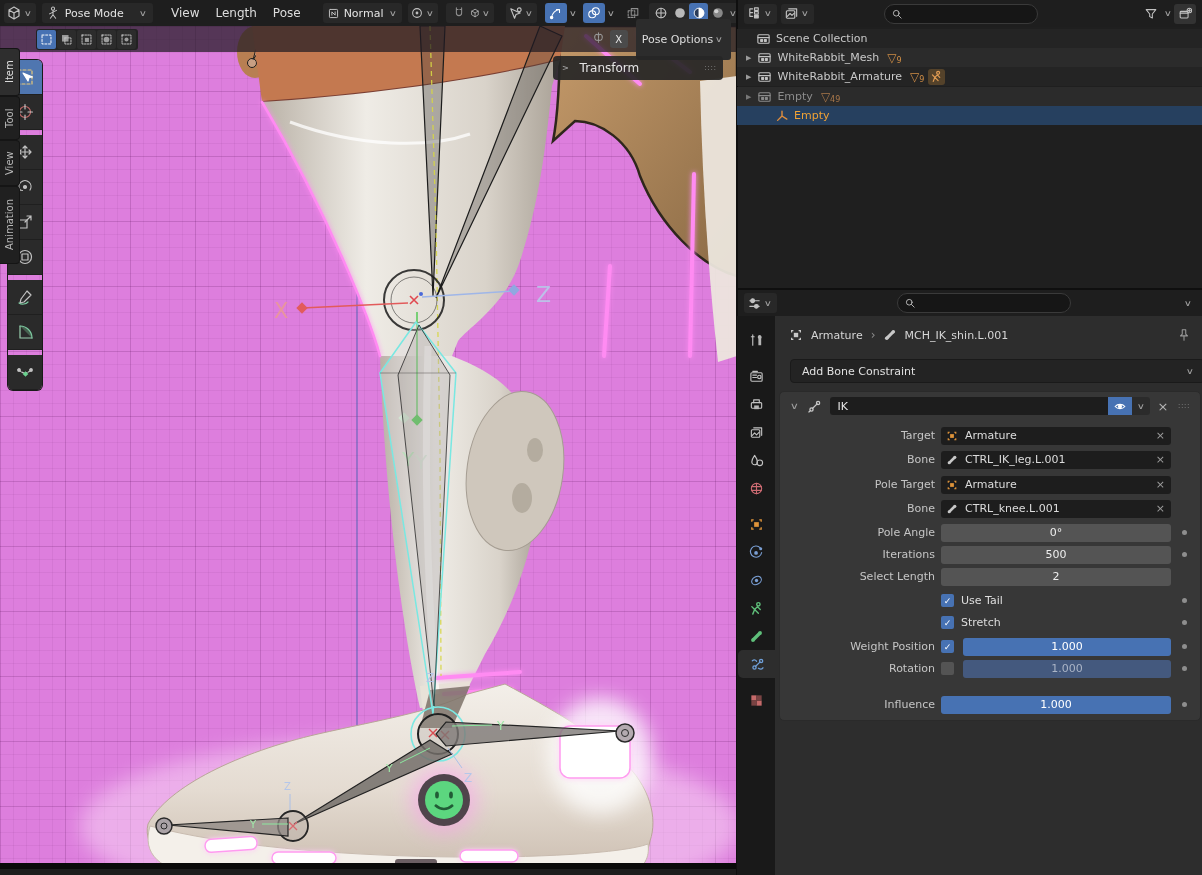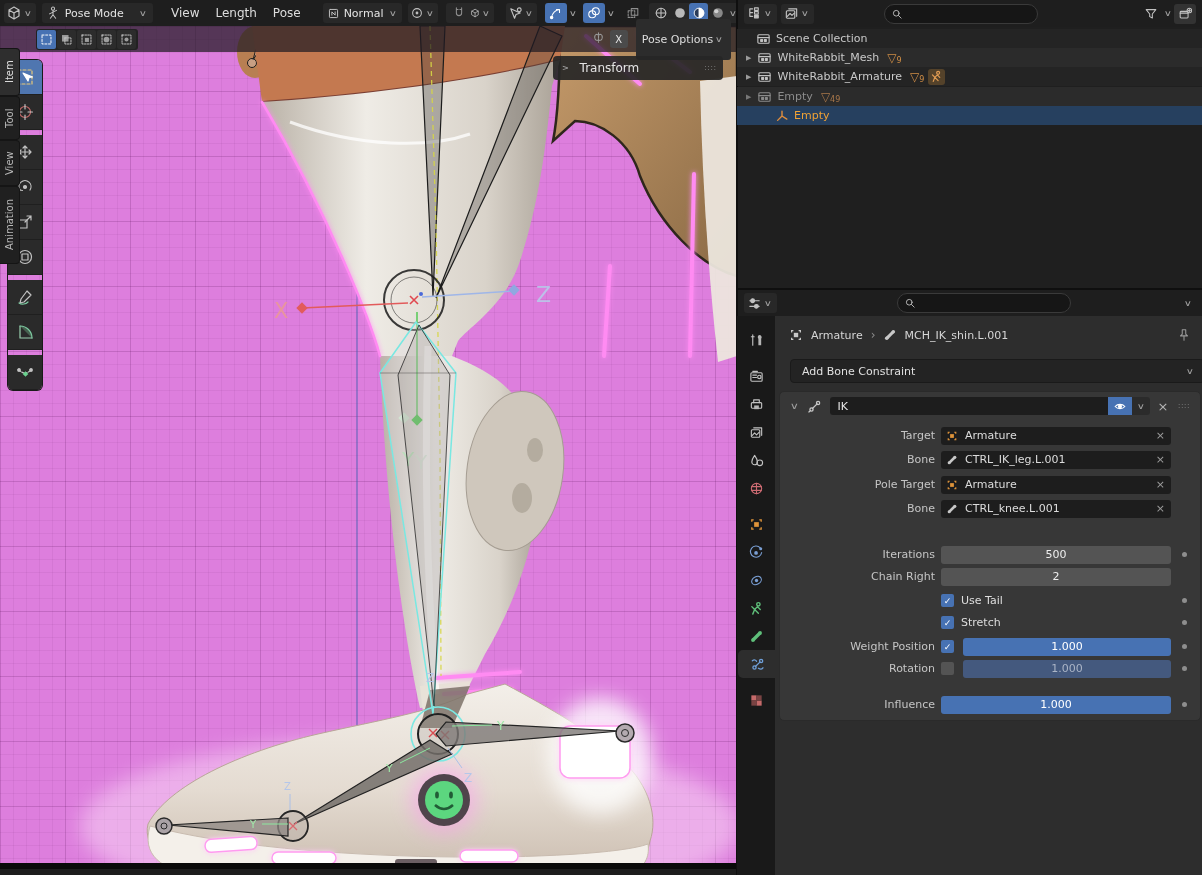--- a/index.html
+++ b/index.html
@@ -819,29 +819,34 @@
         <svg width="12" height="12" viewBox="0 0 16 16" style="margin-left:5px;fill:#c8c8c8;">
             <circle cx="11.8" cy="4.2" r="2"></circle>
             <circle cx="4.2" cy="11.8" r="2"></circle>
             <path d="M10.5 3 L13 5.5 L5.5 13 L3 10.5 Z"></path>
           </svg>
         <span style="margin-left:7px;flex:1;">CTRL_knee.L.001</span>
         <span class="xicon" style="margin-right:6px;">×</span>
       </div>
     </div>
 
+    <div class="prow" style="left:0;top:131px;width:420px;">
+      <span class="plabel">Pole Angle</span>
+      <div class="field-num">0°</div>
+      <span class="dot"></span>
+    </div>
 
     <div class="prow" style="left:0;top:153px;width:420px;">
       <span class="plabel">Iterations</span>
       <div class="field-num">500</div>
       <span class="dot"></span>
     </div>
 
     <div class="prow" style="left:0;top:175px;width:420px;">
-      <span class="plabel">Chain Right</span>
+      <span class="plabel">Select Length</span>
       <div class="field-num">2</div>
     </div>
 
     <div class="prow" style="left:0;top:199px;width:420px;">
       <span class="cb" style="position:absolute;left:161px;">✓</span>
       <span style="position:absolute;left:181px;color:#dedede;">Use Tail</span>
       <span class="dot"></span>
     </div>
 
     <div class="prow" style="left:0;top:221px;width:420px;">

